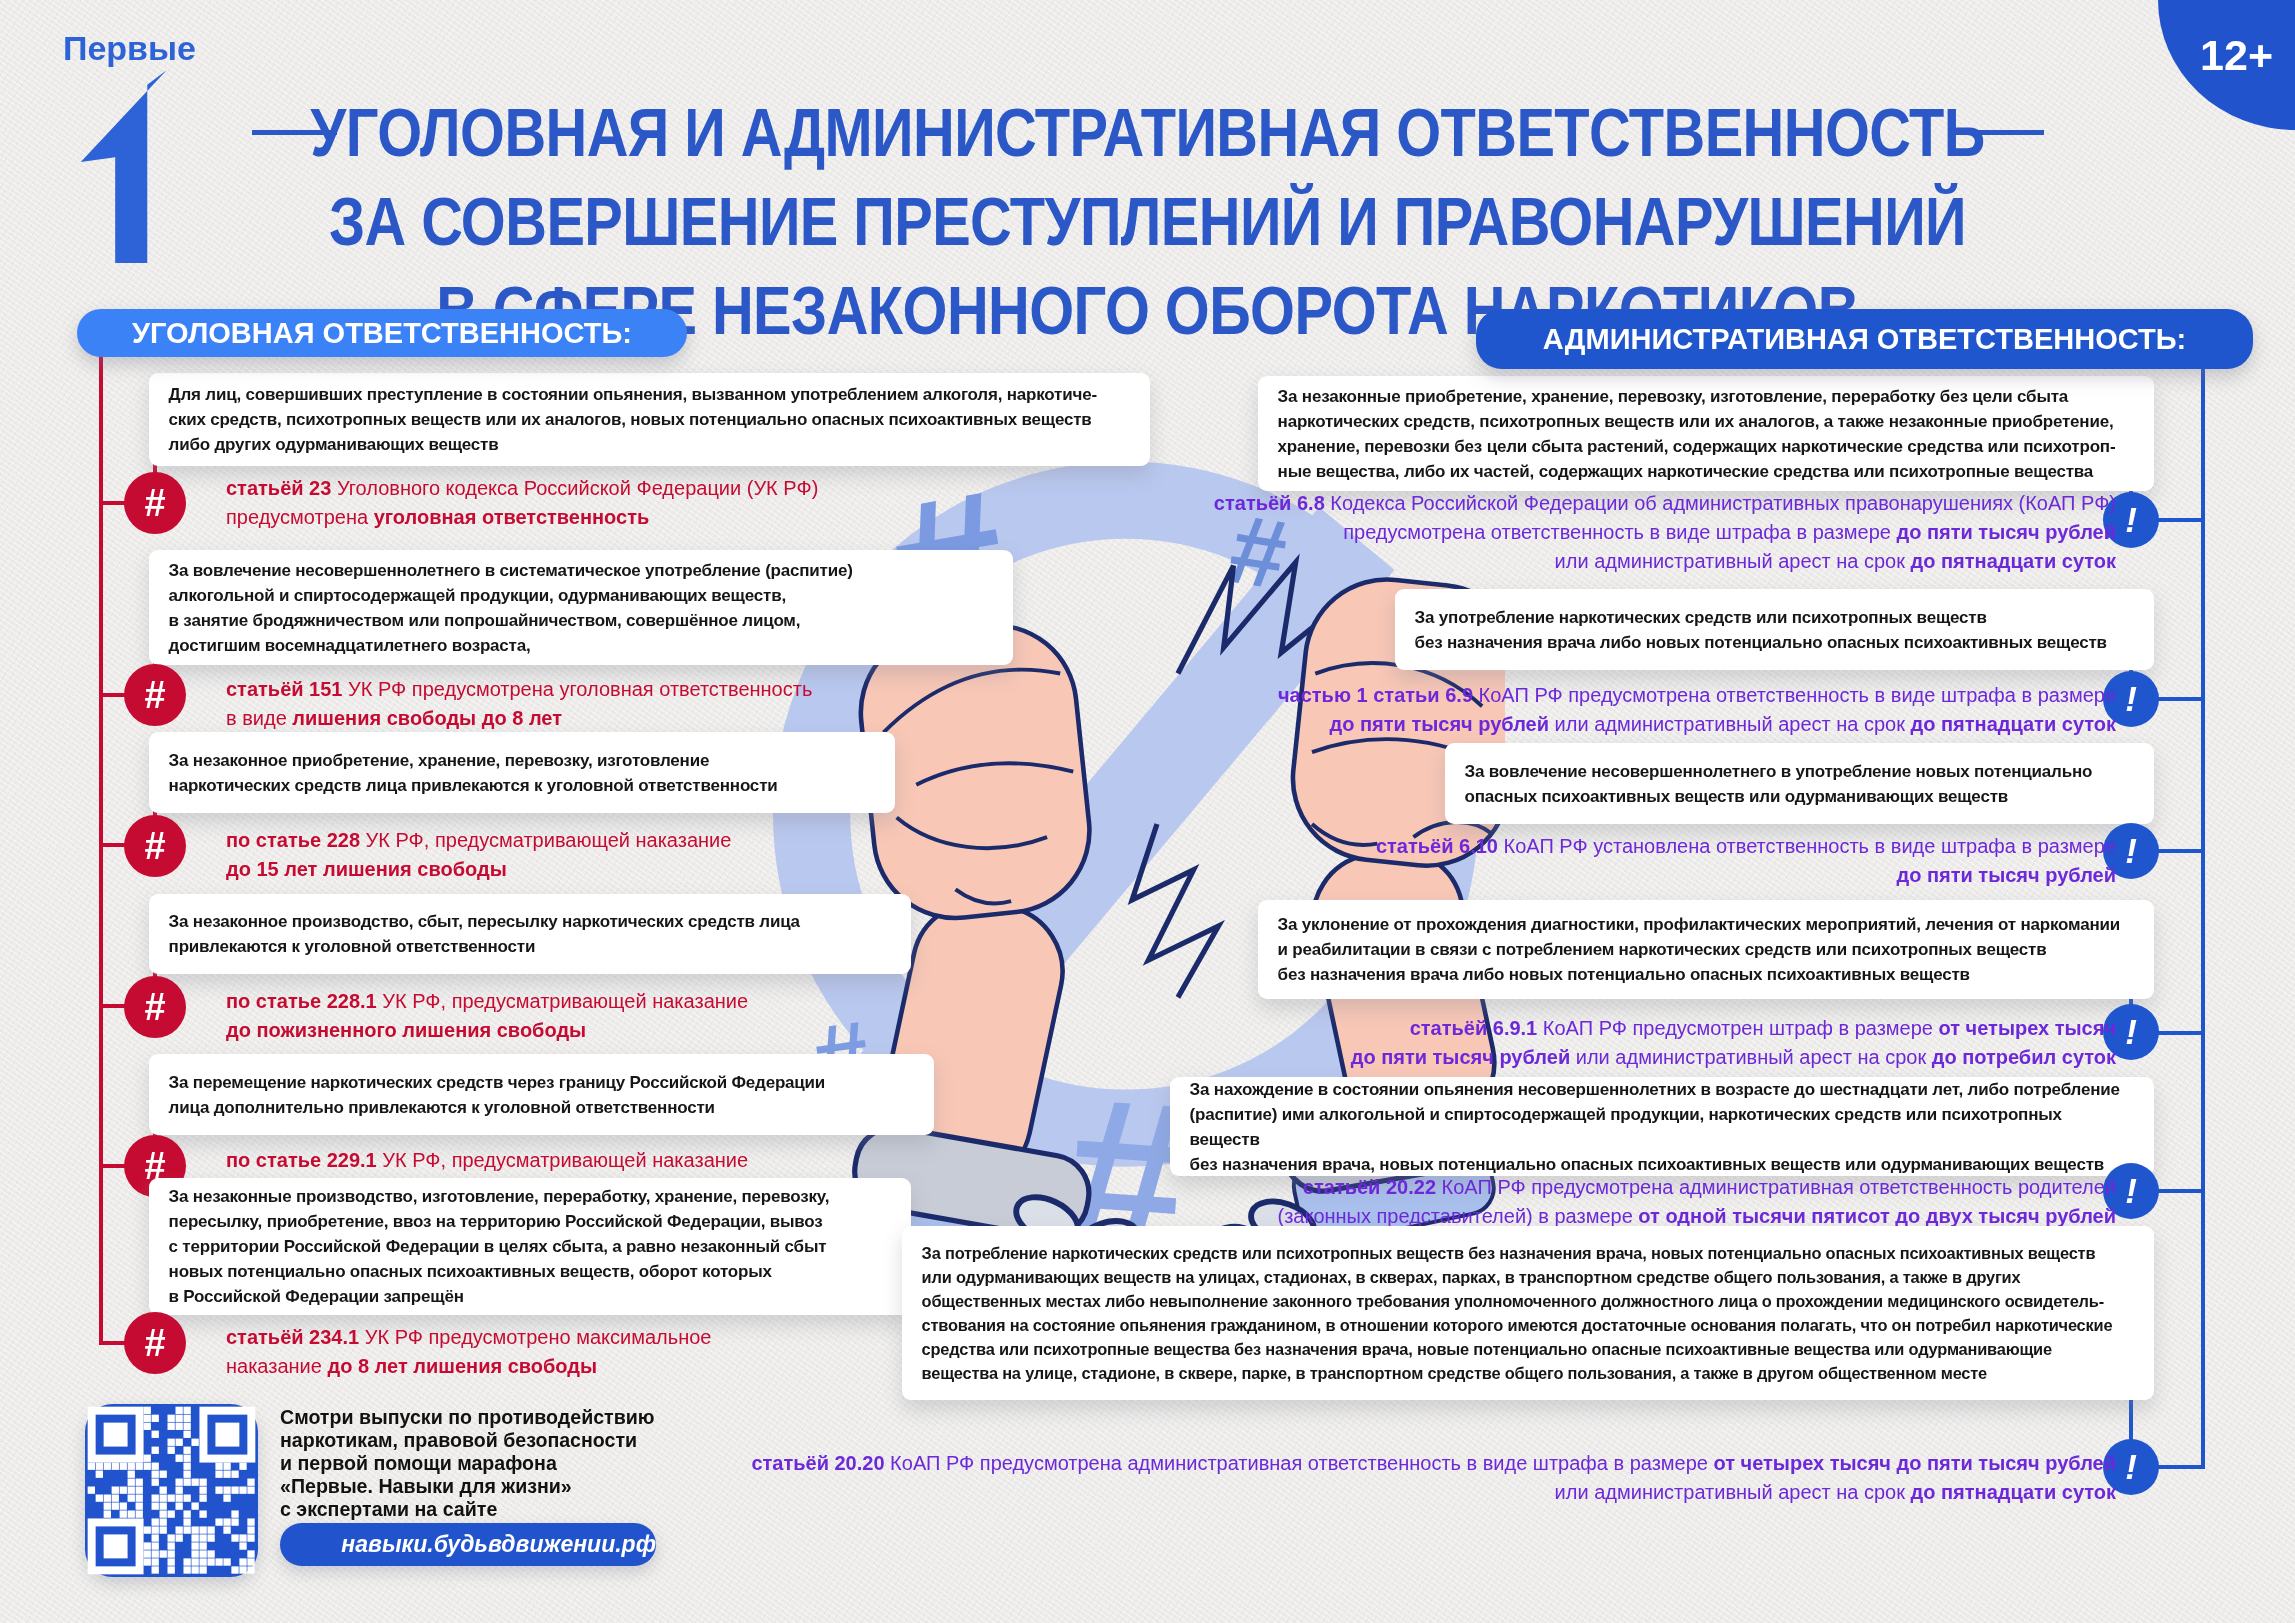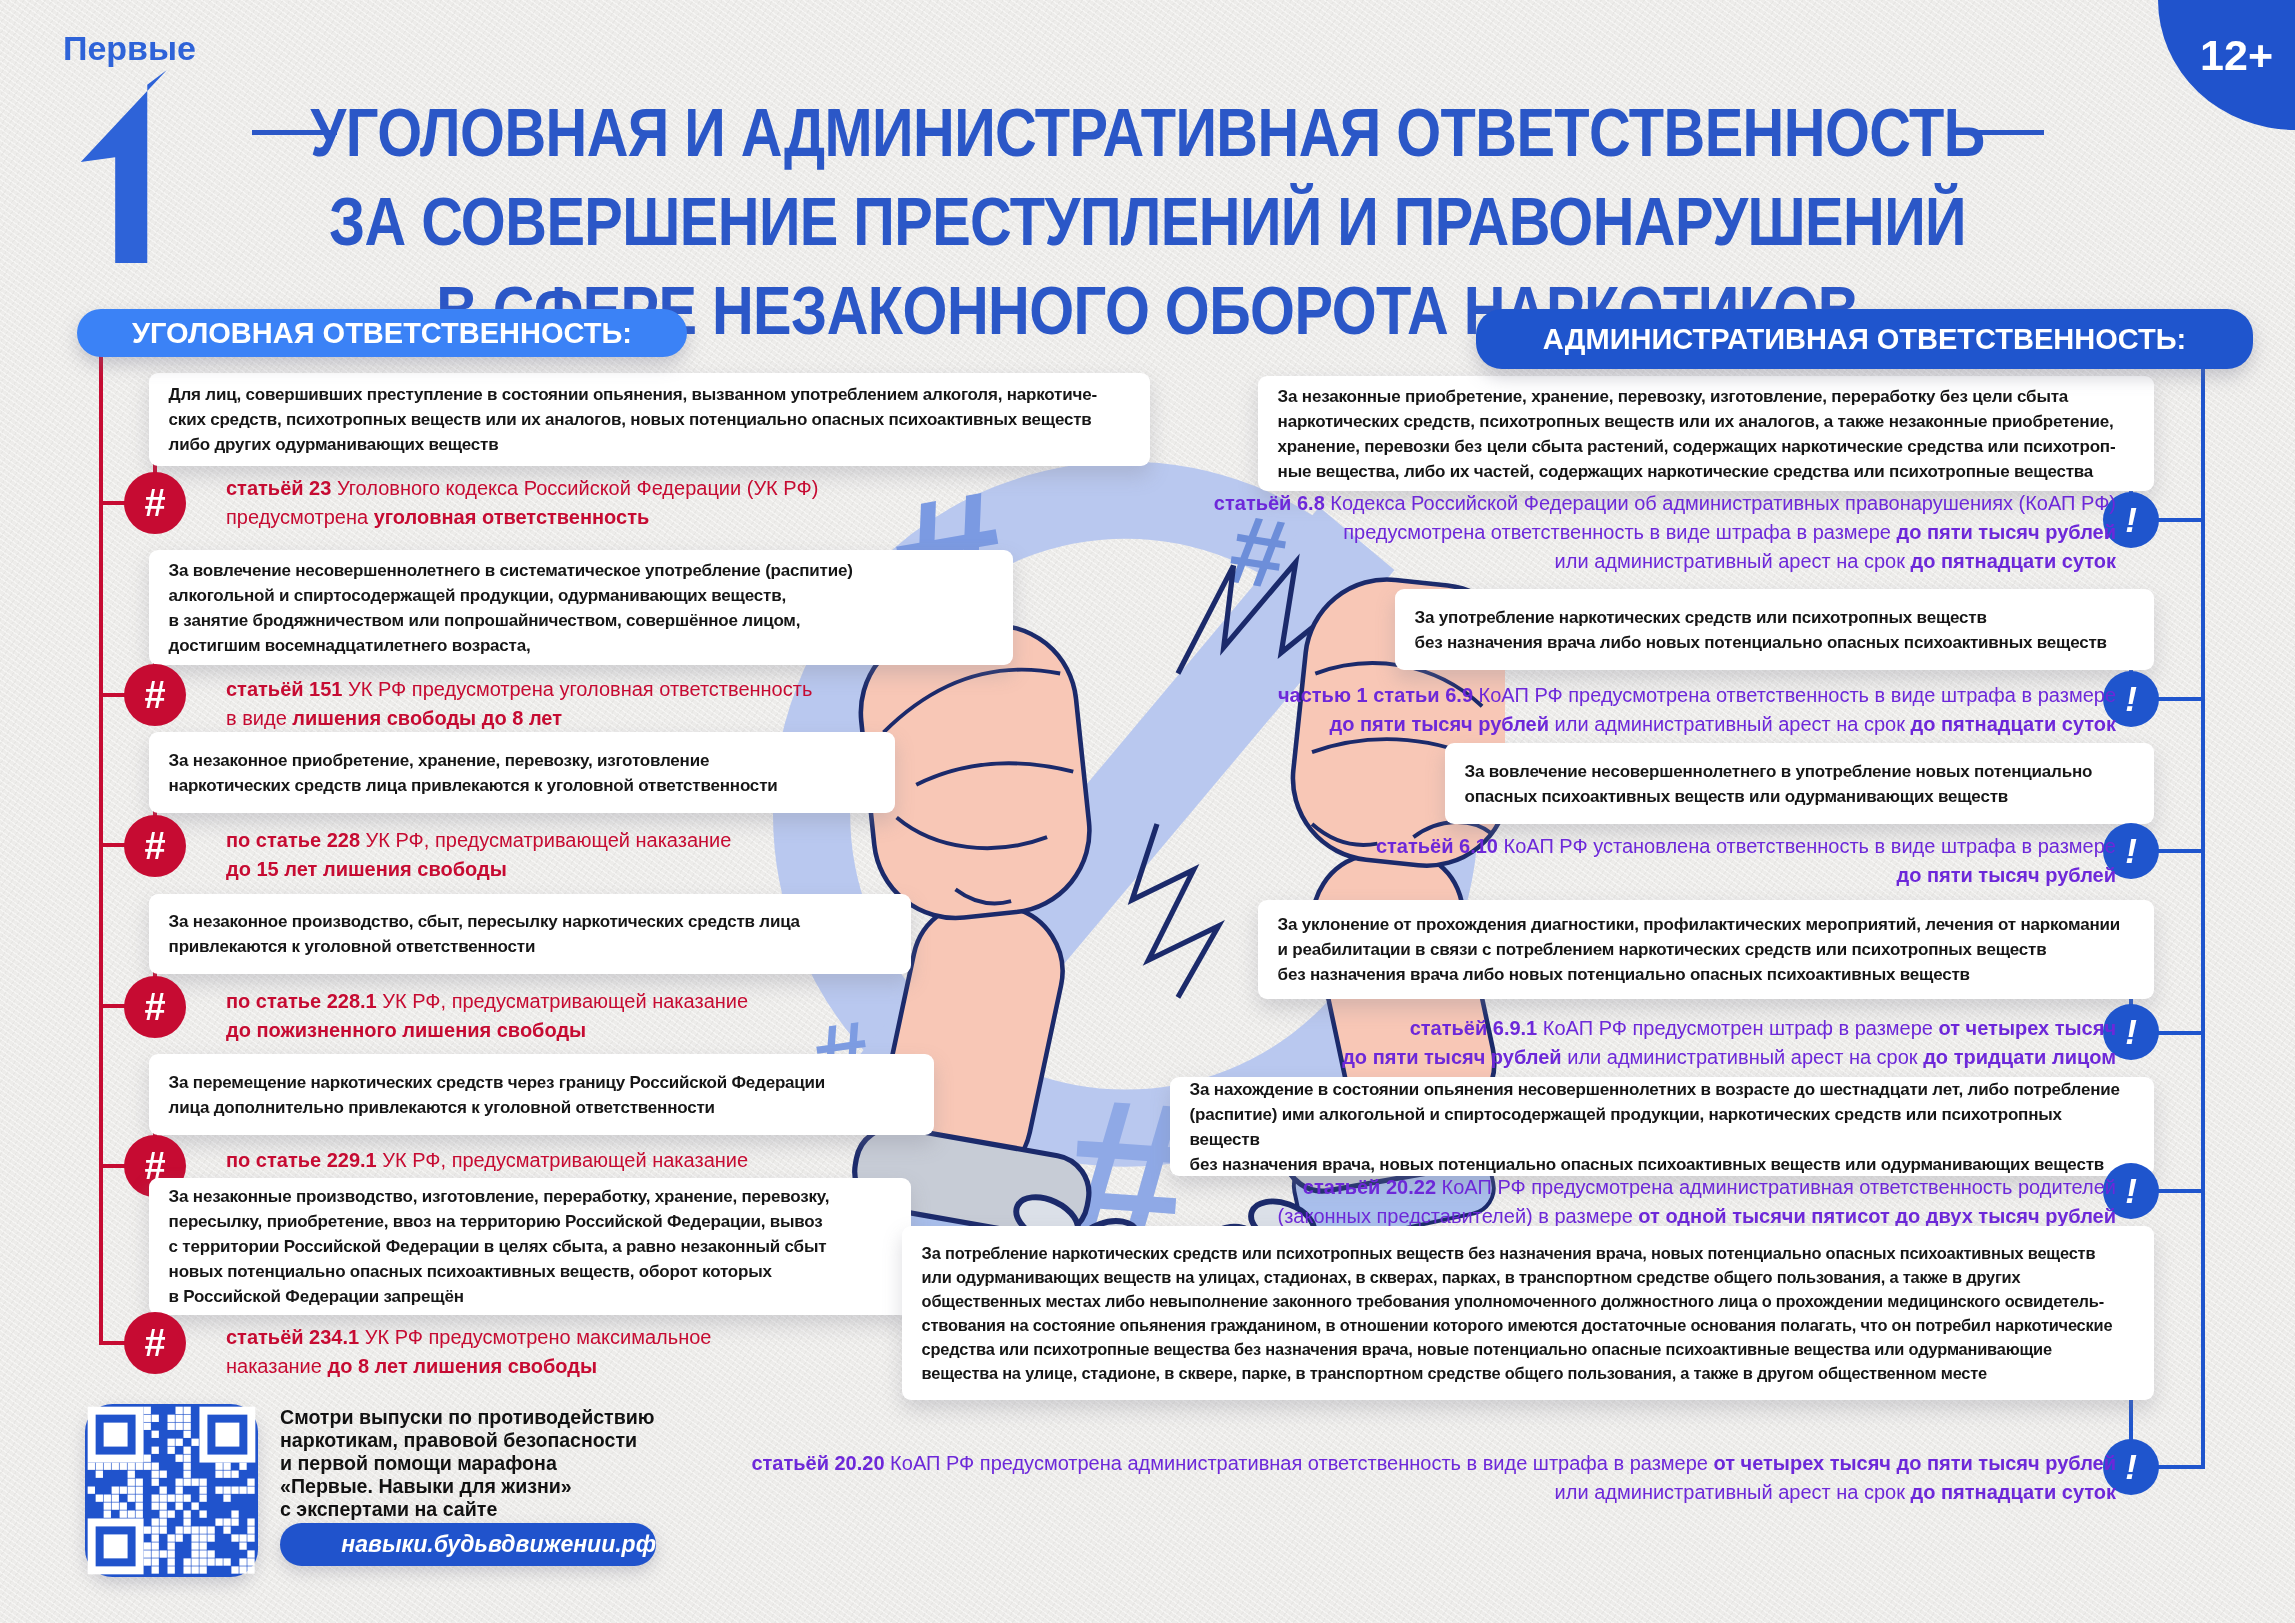--- a/index.html
+++ b/index.html
@@ -223,21 +223,21 @@
   <div class="card" style="left:1258px;top:900px;width:896px;height:99px">
       <p>За уклонение от прохождения диагностики, профилактических мероприятий, лечения от наркомании
 и реабилитации в связи с потреблением наркотических средств или психотропных веществ
 без назначения врача либо новых потенциально опасных психоактивных веществ</p>
     </div>
   <div class="stem lb" style="left:2129px;top:997px;width:3.9px;height:9.8px"></div>
   <div class="hline lb" style="left:2156px;top:1031px;width:46px;height:3.9px"></div>
   <div class="marker blue" style="left:2103px;top:1004px">
       <span>!</span>
     </div>
-  <div class="article blue-art" style="right:179px;top:1014px"><span class="b">статьёй 6.9.1 </span><span>КоАП РФ предусмотрен штраф в размере </span><span class="b">от четырех тысяч</span><br><span class="b">до пяти тысяч рублей </span><span>или административный арест на срок </span><span class="b">до тридцати лицом</span></div>
+  <div class="article blue-art" style="right:179px;top:1014px"><span class="b">статьёй 6.9.1 </span><span>КоАП РФ предусмотрен штраф в размере </span><span class="b">от четырех тысяч</span><br><span class="b">до пяти тысяч рублей </span><span>или административный арест на срок </span><span class="b">до потребил суток</span></div>
 
   <div class="card" style="left:1170px;top:1077px;width:984px;height:99px">
       <p>За нахождение в состоянии опьянения несовершеннолетних в возрасте до шестнадцати лет, либо потребление
 (распитие) ими алкогольной и спиртосодержащей продукции, наркотических средств или психотропных веществ
 без назначения врача, новых потенциально опасных психоактивных веществ или одурманивающих веществ</p>
     </div>
   <div class="stem lb" style="left:2129px;top:1157px;width:3.9px;height:8.5px"></div>
   <div class="hline lb" style="left:2156px;top:1189px;width:46px;height:3.9px"></div>
   <div class="marker blue" style="left:2103px;top:1163px">
       <span>!</span>

